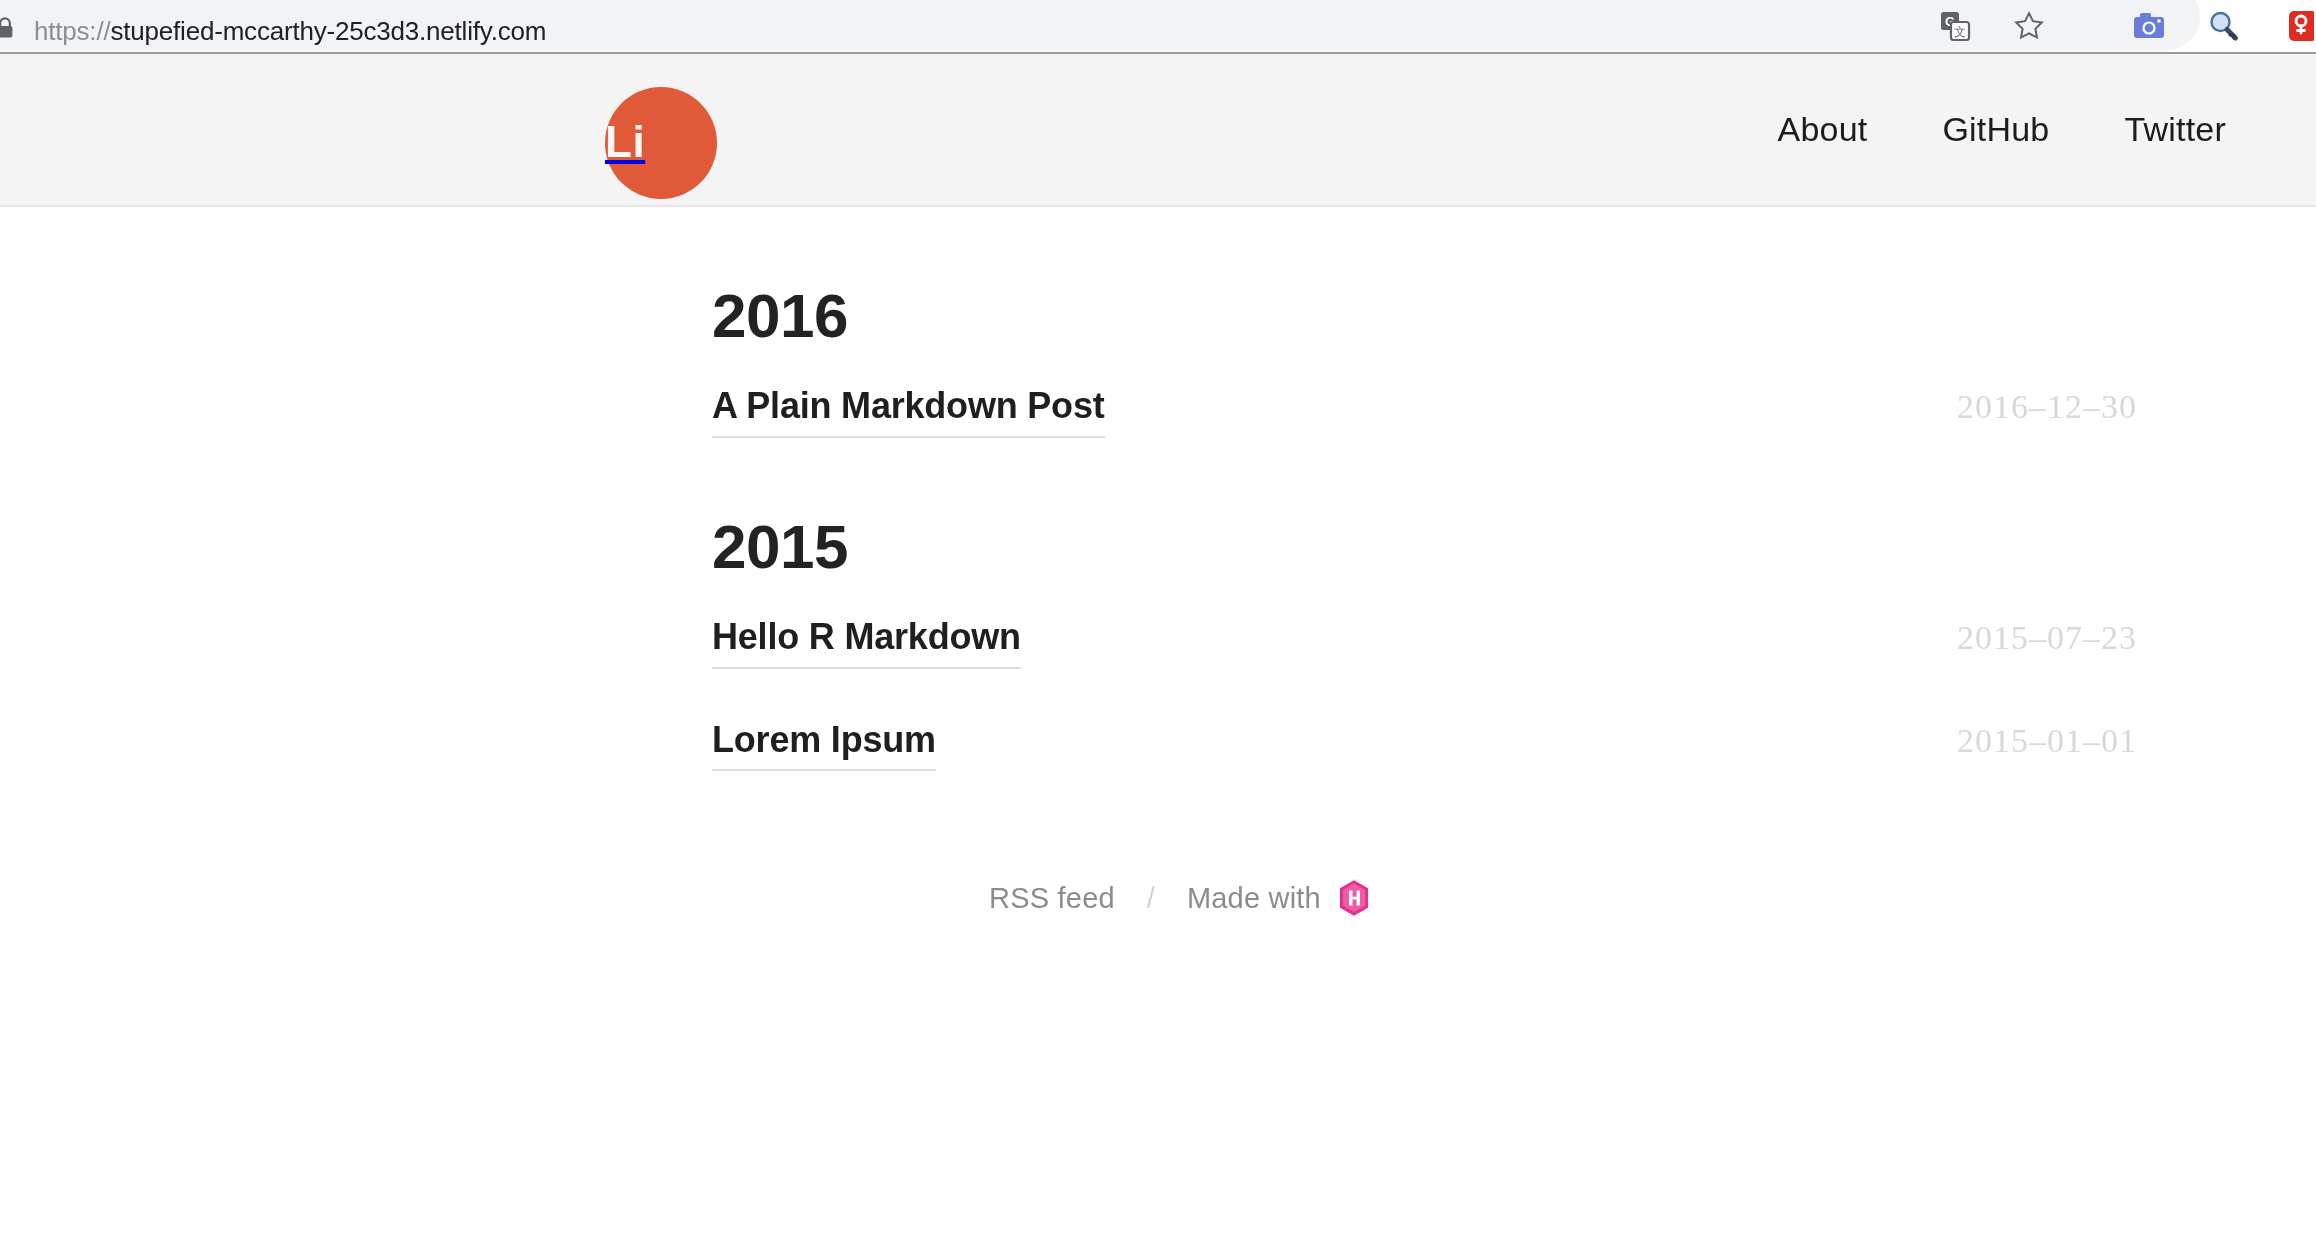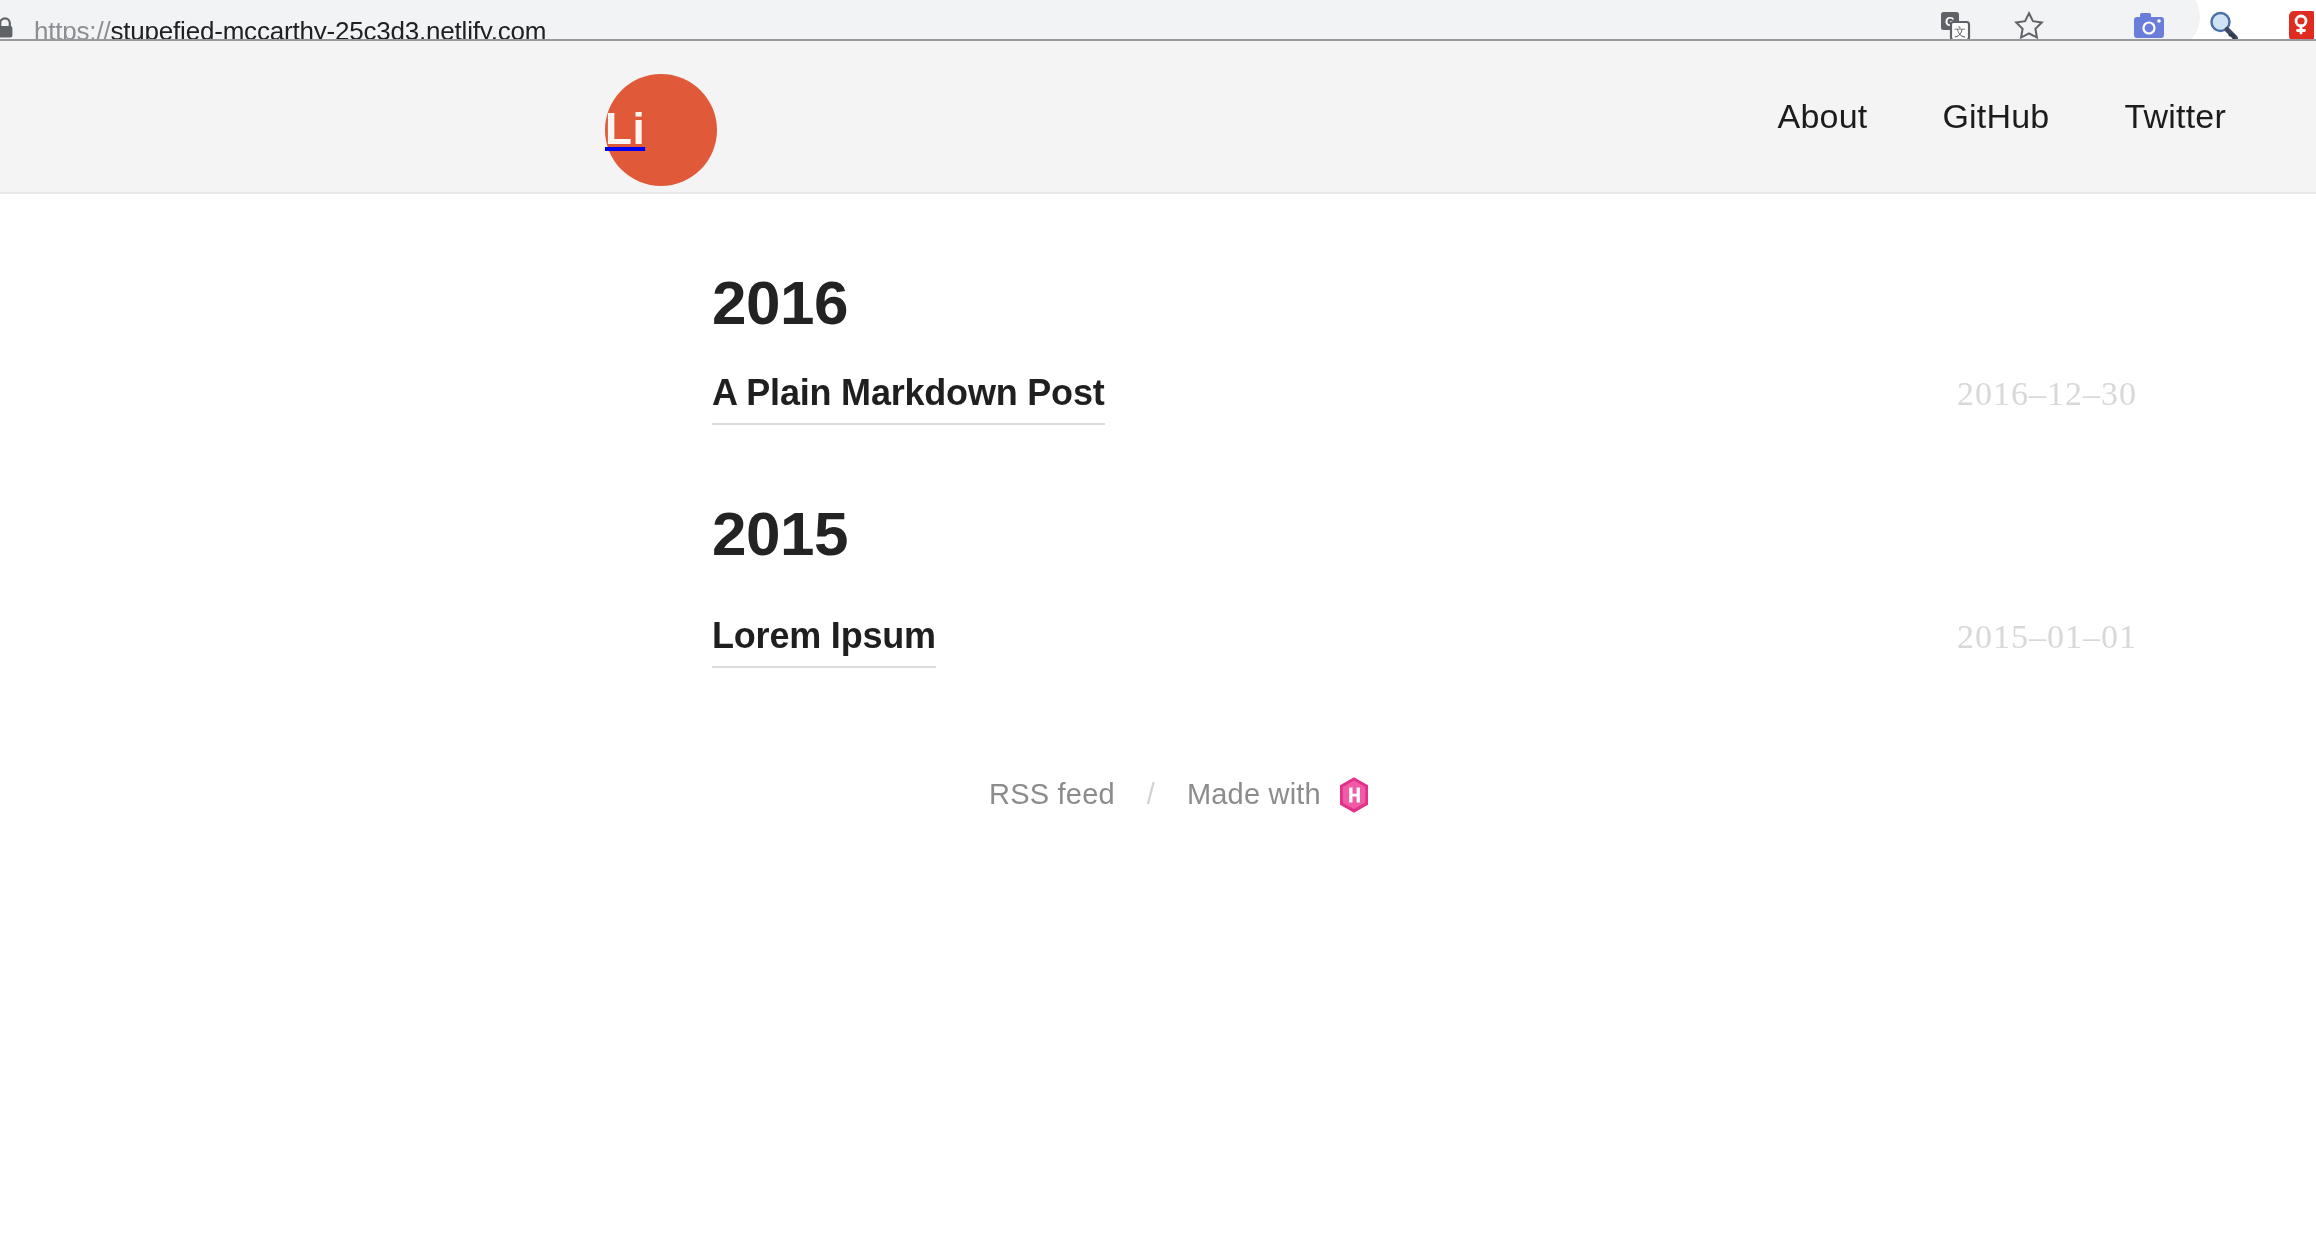--- a/index.html
+++ b/index.html
@@ -6,21 +6,21 @@
   html, body { width:2316px; height:1242px; }
   body {
     font-family:"Liberation Sans", sans-serif;
     background:#ffffff;
     overflow:hidden;
   }
 
   
   .chrome {
     position:relative;
-    height:39px;
+    height:52px;
     background:#ffffff;
     display:flex;
     align-items:center;
     padding-left:12px;
   }
   .omnibox {
     position:absolute;
     left:-40px;
     top:-16px;
     height:66px;
@@ -218,20 +218,24 @@
 
     <h2 class="year">2016</h2>
 
     <div class="post">
       <a class="post-title" href="#">A Plain Markdown Post</a>
       <span class="post-date">2016–12–30</span>
     </div>
 
     <h2 class="year">2015</h2>
 
+    <div class="post">
+      <a class="post-title" href="#">Hello R Markdown</a>
+      <span class="post-date">2015–07–23</span>
+    </div>
 
     <div class="post second">
       <a class="post-title" href="#">Lorem Ipsum</a>
       <span class="post-date">2015–01–01</span>
     </div>
 
   </div>
 
   <div class="footer">
     <a href="#">RSS feed</a>

